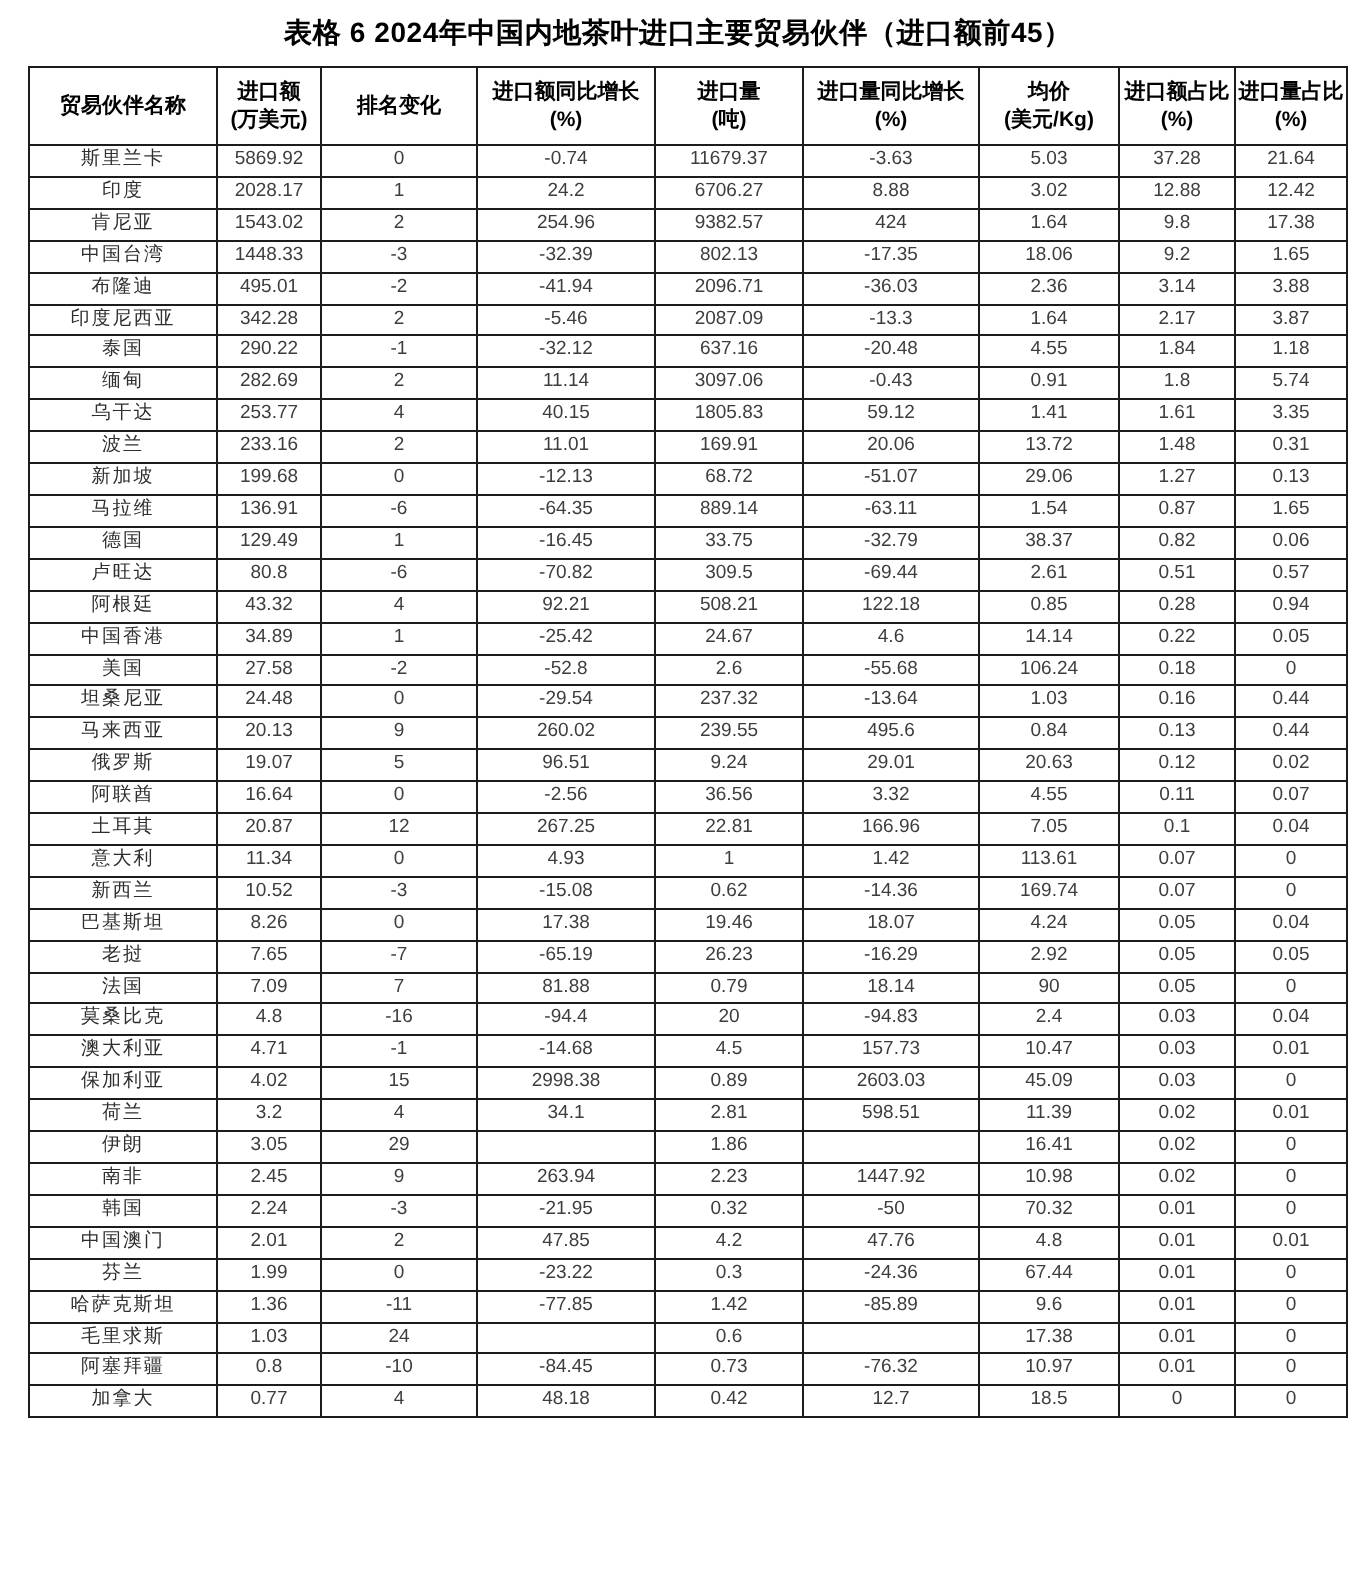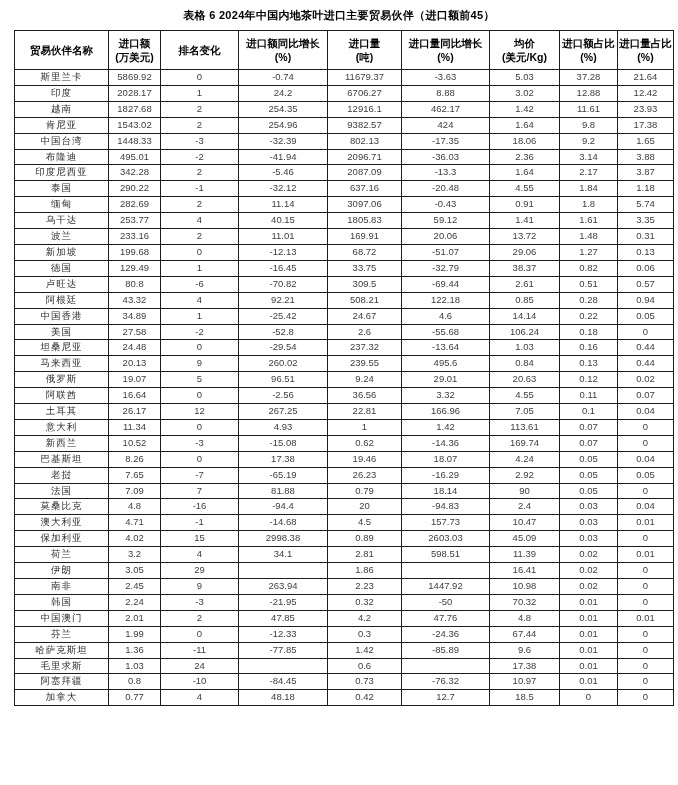--- a/index.html
+++ b/index.html
@@ -8,21 +8,21 @@
     background: #ffffff;
   }
   body {
     width: 678px;
     height: 785px;
     overflow: hidden;
     font-family: "Liberation Sans", "DejaVu Sans", sans-serif;
     -webkit-font-smoothing: antialiased;
   }
   .doc-title {
-    font-size: 11px;
+    font-size: 14px;
     font-weight: bold;
     color: #000000;
     text-align: center;
     padding: 8px 0 7px 0;
     letter-spacing: 0.3px;
     white-space: nowrap;
   }
   table.trade-table {
     border-collapse: collapse;
     table-layout: fixed;
@@ -137,31 +137,20 @@
         <td>2028.17</td>
         <td>1</td>
         <td>24.2</td>
         <td>6706.27</td>
         <td>8.88</td>
         <td>3.02</td>
         <td>12.88</td>
         <td>12.42</td>
       </tr>
       <tr>
-        <td class="partner-cell">越南</td>
-        <td>1827.68</td>
-        <td>2</td>
-        <td>254.35</td>
-        <td>12916.1</td>
-        <td>462.17</td>
-        <td>1.42</td>
-        <td>11.61</td>
-        <td>23.93</td>
-      </tr>
-      <tr>
         <td class="partner-cell">肯尼亚</td>
         <td>1543.02</td>
         <td>2</td>
         <td>254.96</td>
         <td>9382.57</td>
         <td>424</td>
         <td>1.64</td>
         <td>9.8</td>
         <td>17.38</td>
       </tr>
@@ -247,20 +236,31 @@
         <td>199.68</td>
         <td>0</td>
         <td>-12.13</td>
         <td>68.72</td>
         <td>-51.07</td>
         <td>29.06</td>
         <td>1.27</td>
         <td>0.13</td>
       </tr>
       <tr>
+        <td class="partner-cell">马拉维</td>
+        <td>136.91</td>
+        <td>-6</td>
+        <td>-64.35</td>
+        <td>889.14</td>
+        <td>-63.11</td>
+        <td>1.54</td>
+        <td>0.87</td>
+        <td>1.65</td>
+      </tr>
+      <tr>
         <td class="partner-cell">德国</td>
         <td>129.49</td>
         <td>1</td>
         <td>-16.45</td>
         <td>33.75</td>
         <td>-32.79</td>
         <td>38.37</td>
         <td>0.82</td>
         <td>0.06</td>
       </tr>
@@ -347,21 +347,21 @@
         <td>0</td>
         <td>-2.56</td>
         <td>36.56</td>
         <td>3.32</td>
         <td>4.55</td>
         <td>0.11</td>
         <td>0.07</td>
       </tr>
       <tr>
         <td class="partner-cell">土耳其</td>
-        <td>26.17</td>
+        <td>20.87</td>
         <td>12</td>
         <td>267.25</td>
         <td>22.81</td>
         <td>166.96</td>
         <td>7.05</td>
         <td>0.1</td>
         <td>0.04</td>
       </tr>
       <tr>
         <td class="partner-cell">意大利</td>
@@ -503,21 +503,21 @@
         <td>4.2</td>
         <td>47.76</td>
         <td>4.8</td>
         <td>0.01</td>
         <td>0.01</td>
       </tr>
       <tr>
         <td class="partner-cell">芬兰</td>
         <td>1.99</td>
         <td>0</td>
-        <td>-12.33</td>
+        <td>-23.22</td>
         <td>0.3</td>
         <td>-24.36</td>
         <td>67.44</td>
         <td>0.01</td>
         <td>0</td>
       </tr>
       <tr>
         <td class="partner-cell">哈萨克斯坦</td>
         <td>1.36</td>
         <td>-11</td>

